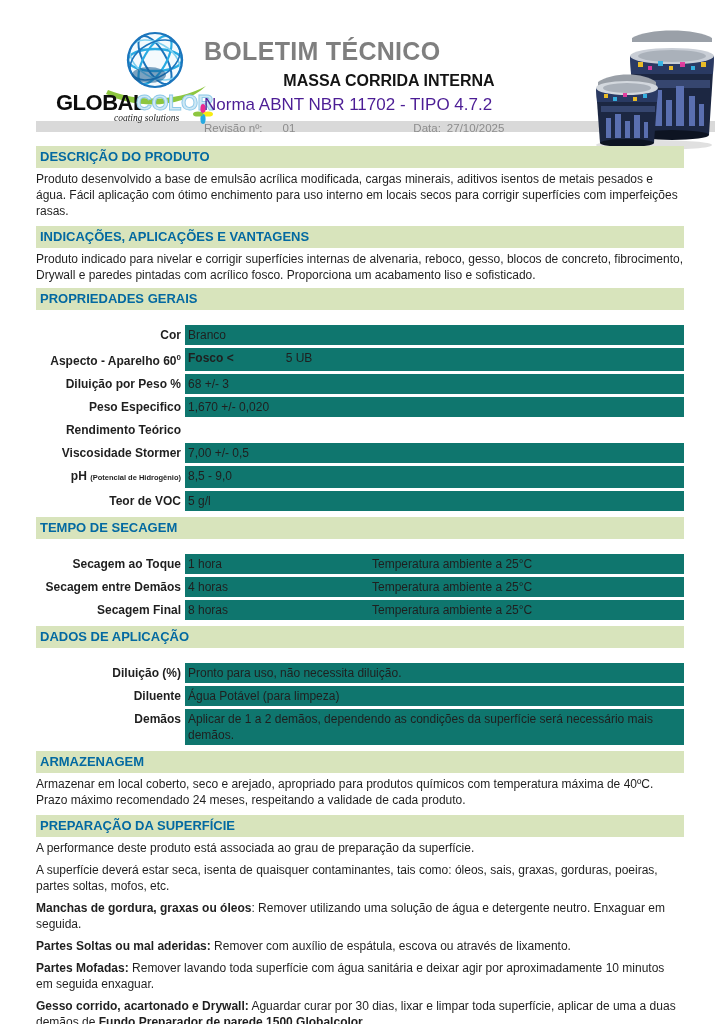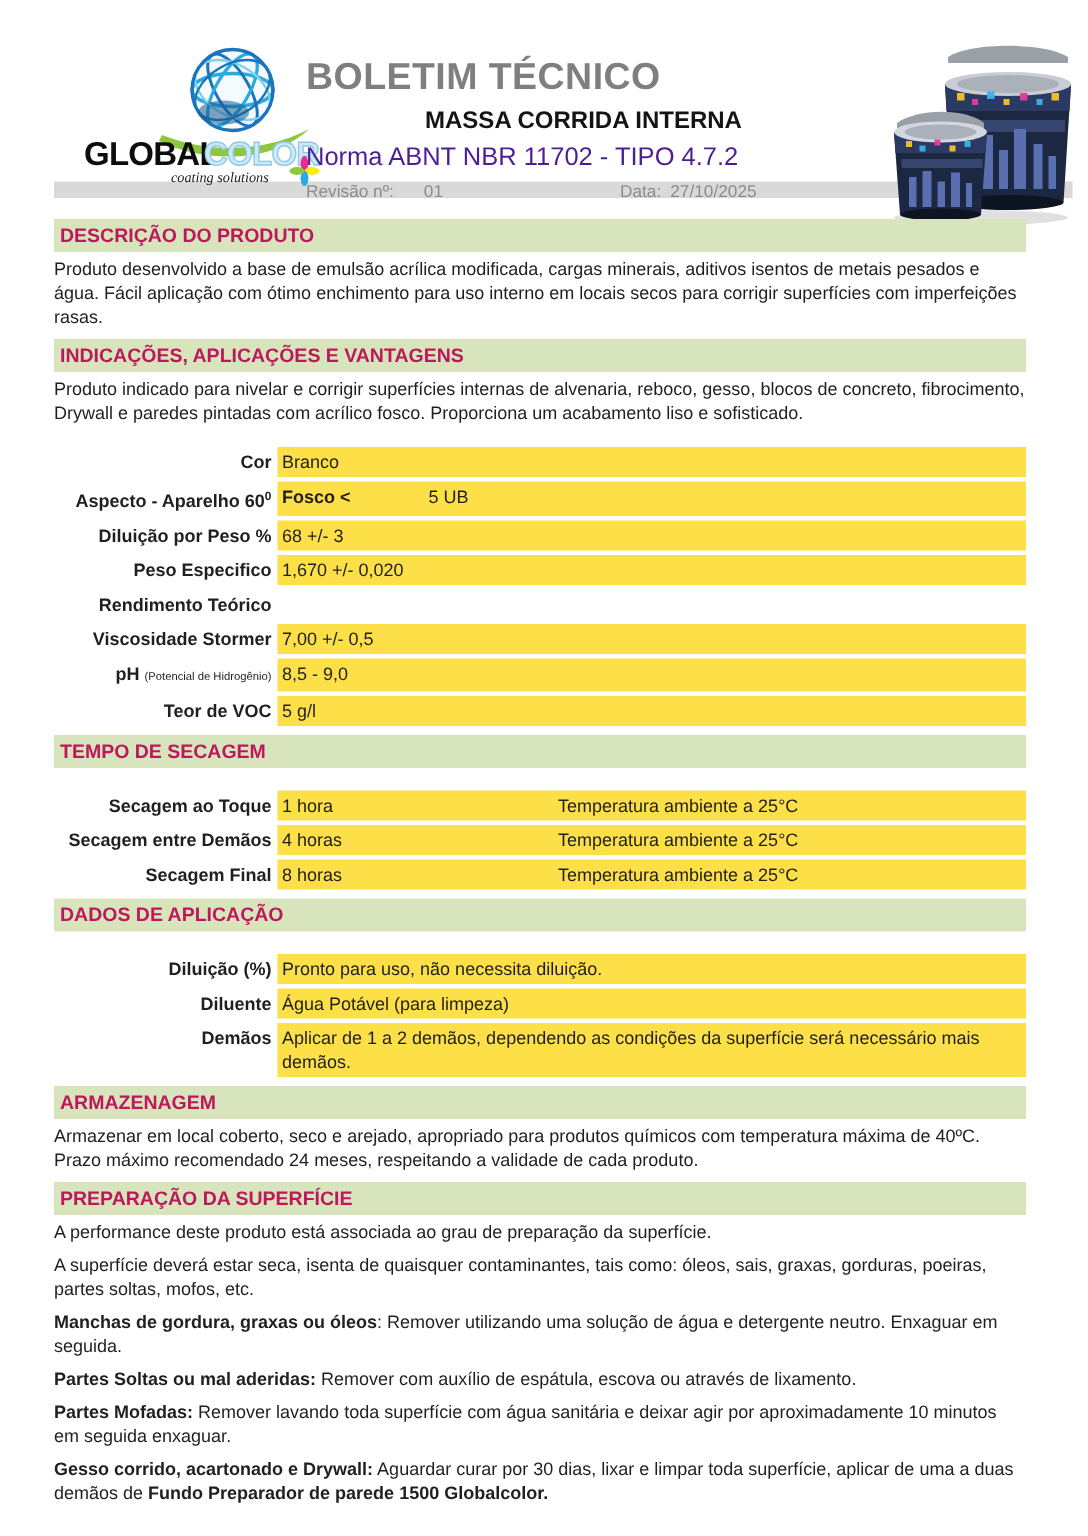--- a/index.html
+++ b/index.html
@@ -13,31 +13,31 @@
   .doc-title{font-size:25px;font-weight:bold;color:#7f7f7f;letter-spacing:.3px;}
   .doc-product{font-size:16px;font-weight:bold;color:#141414;margin-top:6px;text-align:center;}
   .doc-norm{font-size:17px;color:#4c1d95;margin-top:5px;}
   .doc-rev{font-size:11.5px;color:#8c8c8c;margin-top:7px;display:flex;align-items:baseline;}
   .doc-rev .rv{margin-left:20px;}
   .doc-rev .dl{margin-left:118px;}
   .doc-rev .dv{margin-left:6px;}
   .cans{position:absolute;right:3px;top:16px;width:130px;height:136px;}
   
   .content{position:absolute;left:36px;top:146px;width:648px;font-size:12px;}
-  .band{background:#d8e4bc;color:#be185d;font-size:13px;font-weight:bold;
+  .band{background:#d8e4bc;color:#0369a1;font-size:13px;font-weight:bold;
         padding:3px 4px;line-height:16px;height:16px;margin-bottom:3px;}
   .para{line-height:16px;margin:2px 0 7px 0;}
   .para2{line-height:16px;margin:2px 0 5px 0;}
   .tbl{margin:15px 0 6px 0;}
   .trow{display:flex;margin-bottom:3px;}
   .tlabel{flex:none;width:145px;text-align:right;font-weight:bold;
           padding:2px 4px 2px 0;line-height:16px;}
-  .tvalue{flex:1;background:#fde047;padding:2px 4px 2px 3px;line-height:16px;}
+  .tvalue{flex:1;background:#0f766e;padding:2px 4px 2px 3px;line-height:16px;}
   .tlabel sup{font-size:8px;font-weight:bold;}
-  .tiny{font-size:7.5px;font-weight:normal;}
+  .tiny{font-size:7.5px;font-weight:bold;}
   .vb{font-weight:bold;}
   .vgap{margin-left:52px;}
   .sv{display:inline-block;width:184px;}
   .prep-item{line-height:16px;margin:0 0 6px 0;}
   .prep-item b{font-weight:bold;}
   .lastpad{height:40px;}
 </style>
 </head>
 <body>
 
@@ -146,20 +146,21 @@
   </div>
 
   <div class="content">
 
     <div class="band">DESCRIÇÃO DO PRODUTO</div>
     <div class="para">Produto desenvolvido a base de emulsão acrílica modificada, cargas minerais, aditivos isentos de metais pesados e água. Fácil aplicação com ótimo enchimento para uso interno em locais secos para corrigir superfícies com imperfeições rasas.</div>
 
     <div class="band">INDICAÇÕES, APLICAÇÕES E VANTAGENS</div>
     <div class="para2">Produto indicado para nivelar e corrigir superfícies internas de alvenaria, reboco, gesso, blocos de concreto, fibrocimento, Drywall e paredes pintadas com acrílico fosco. Proporciona um acabamento liso e sofisticado.</div>
 
+    <div class="band">PROPRIEDADES GERAIS</div>
     <div class="tbl">
       <div class="trow">
         <div class="tlabel">Cor</div>
         <div class="tvalue">Branco</div>
       </div>
       <div class="trow">
         <div class="tlabel"><span>Aspecto - Aparelho 60</span><sup>0</sup></div>
         <div class="tvalue"><span class="vb">Fosco &lt;</span><span class="vgap">5 UB</span></div>
       </div>
       <div class="trow">

